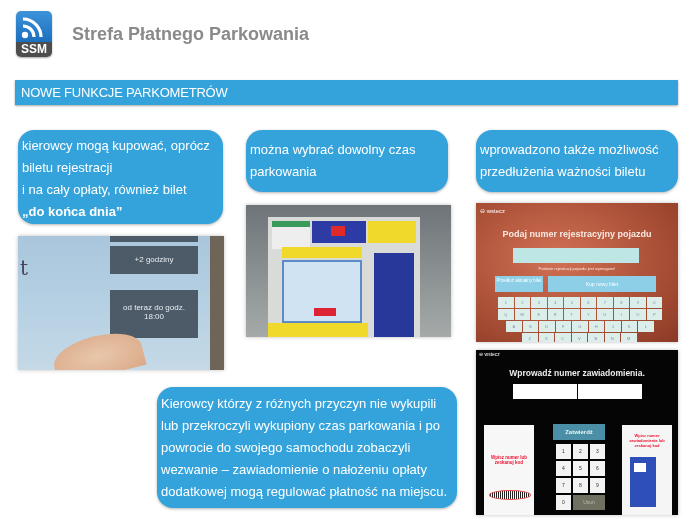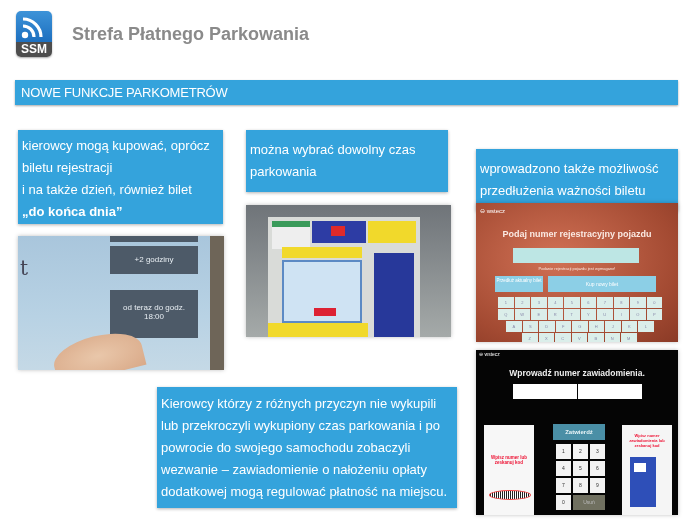--- a/index.html
+++ b/index.html
@@ -4,25 +4,25 @@
 <style>
   html,body{margin:0;padding:0;}
   body{width:700px;height:525px;background:#ffffff;position:relative;overflow:hidden;font-family:"Liberation Sans",sans-serif;}
   .logo{position:absolute;left:16px;top:11px;width:36px;height:46px;border-radius:5px;overflow:hidden;box-shadow:0 1px 2px rgba(0,0,0,.35);}
   .logo .top{height:31px;background:linear-gradient(#3d93d8,#1d6fbf);position:relative;}
   .logo .bot{height:15px;background:#4d4d4d;color:#fff;font-weight:bold;font-size:12px;text-align:center;line-height:15px;}
   .logo svg{position:absolute;left:4px;top:3px;}
   .site-title{position:absolute;left:72px;top:24px;font-size:18px;font-weight:bold;color:#8a8a8a;}
   .bar{position:absolute;left:15px;top:80px;width:663px;height:25px;background:#34a3dc;box-shadow:0 1px 2px rgba(0,0,0,.35);}
   .bar span{position:absolute;left:6px;top:5px;color:#fff;font-weight:normal;font-size:13px;letter-spacing:-0.2px;}
-  .card{position:absolute;background:#34a3dc;color:#fff;font-size:13px;line-height:22px;box-shadow:0 1px 3px rgba(0,0,0,.3);padding:5px 4px 4px 4px;box-sizing:border-box;}
+  .card{position:absolute;background:#34a3dc;color:#fff;font-size:13px;line-height:22px;box-shadow:0 1px 3px rgba(0,0,0,.3);padding:5px 4px 4px 4px;box-sizing:border-box;border-radius:16px;}
   .card .b{font-weight:bold;}
   .c1{left:18px;top:130px;width:205px;height:94px;}
   .c2{left:246px;top:130px;width:202px;height:62px;padding-top:9px;}
-  .c3{left:476px;top:130px;width:202px;height:62px;padding-top:9px;margin-top:19px;}
+  .c3{left:476px;top:130px;width:202px;height:62px;padding-top:9px;}
   .c4{left:157px;top:387px;width:300px;height:121px;padding:6px 4px;}
   .photo{position:absolute;overflow:hidden;box-shadow:0 0 4px rgba(0,0,0,.25);}
   
   .p1{left:18px;top:236px;width:206px;height:134px;background:linear-gradient(180deg,#a9c6dc 0%,#b8d2e4 60%,#c5d9e6 100%);}
   .p1 .frame{position:absolute;right:0;top:0;width:14px;height:100%;background:#6e6558;}
   .p1 .btn{position:absolute;left:92px;width:88px;background:#4d5a68;color:#e8eef3;font-size:8px;text-align:center;}
   .p1 .finger{position:absolute;left:35px;top:100px;width:90px;height:40px;border-radius:50% 50% 0 0;background:radial-gradient(#e9c7aa,#d9a988);transform:rotate(-14deg);}
   .p1 .glyph{position:absolute;left:2px;top:20px;font-size:20px;color:#445;font-family:"DejaVu Serif",serif;}
   
   .p2{left:246px;top:205px;width:205px;height:132px;background:linear-gradient(#6f7479,#a5aaa9);}
@@ -76,21 +76,21 @@
 </div>
 <div class="site-title">Strefa Płatnego Parkowania</div>
 
 <div class="bar">
   <span>NOWE FUNKCJE PARKOMETRÓW</span>
 </div>
 
 <div class="card c1">
   <div>kierowcy mogą kupować, oprócz</div>
   <div>biletu rejestracji</div>
-  <div>i na także dzień, również bilet</div>
+  <div>i na cały opłaty, również bilet</div>
   <div class="b">„do końca dnia”</div>
 </div>
 <div class="card c2">
   <div>można wybrać dowolny czas</div>
   <div>parkowania</div>
 </div>
 <div class="card c3">
   <div>wprowadzono także możliwość</div>
   <div>przedłużenia ważności biletu</div>
 </div>

